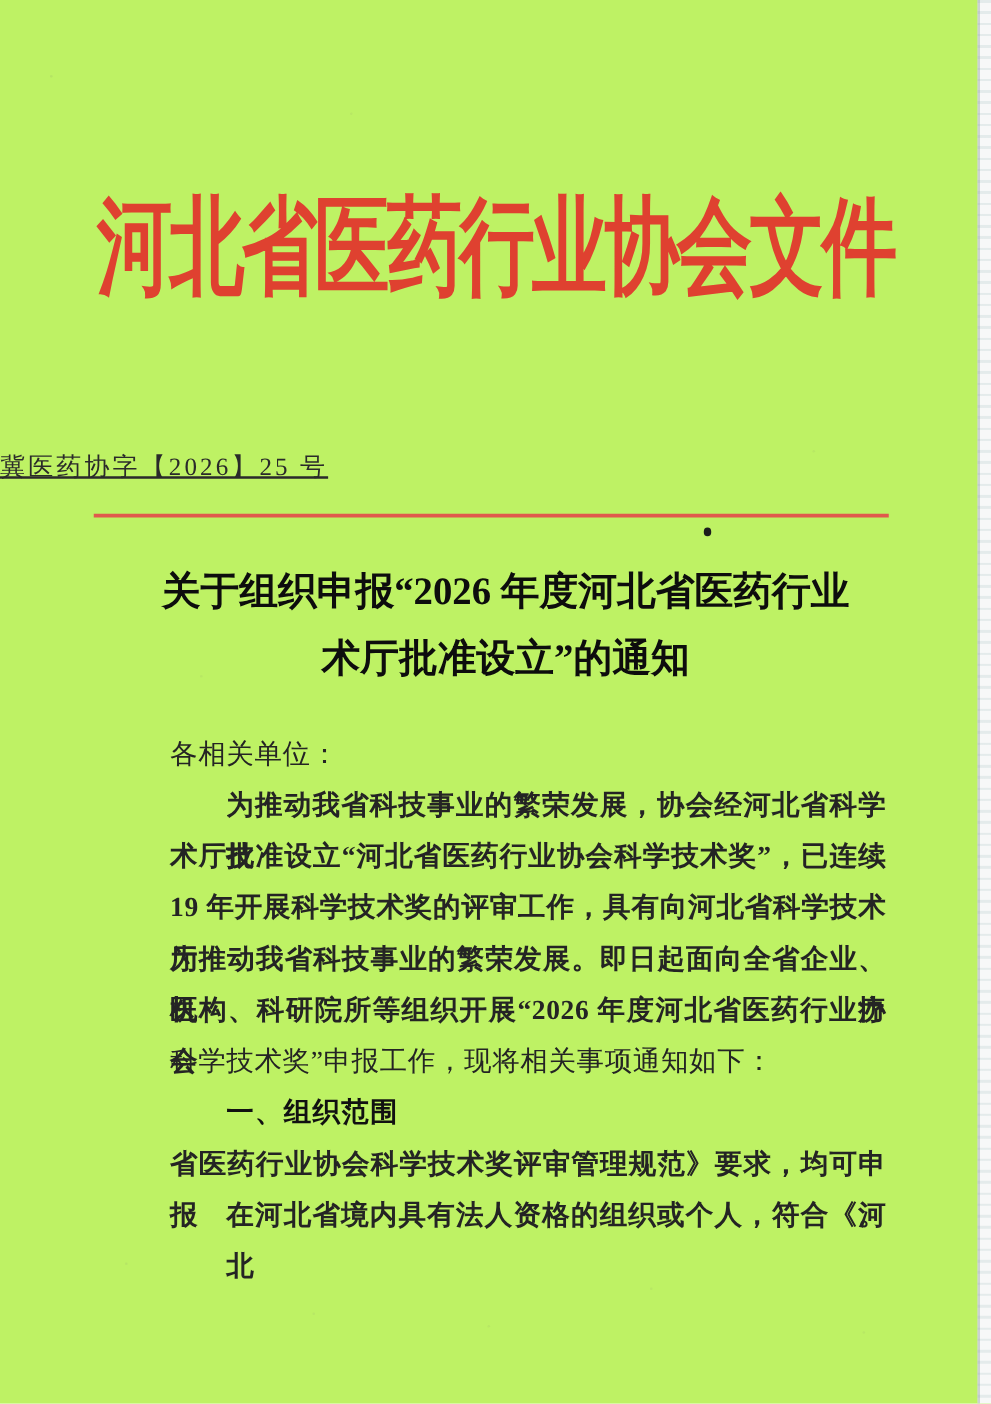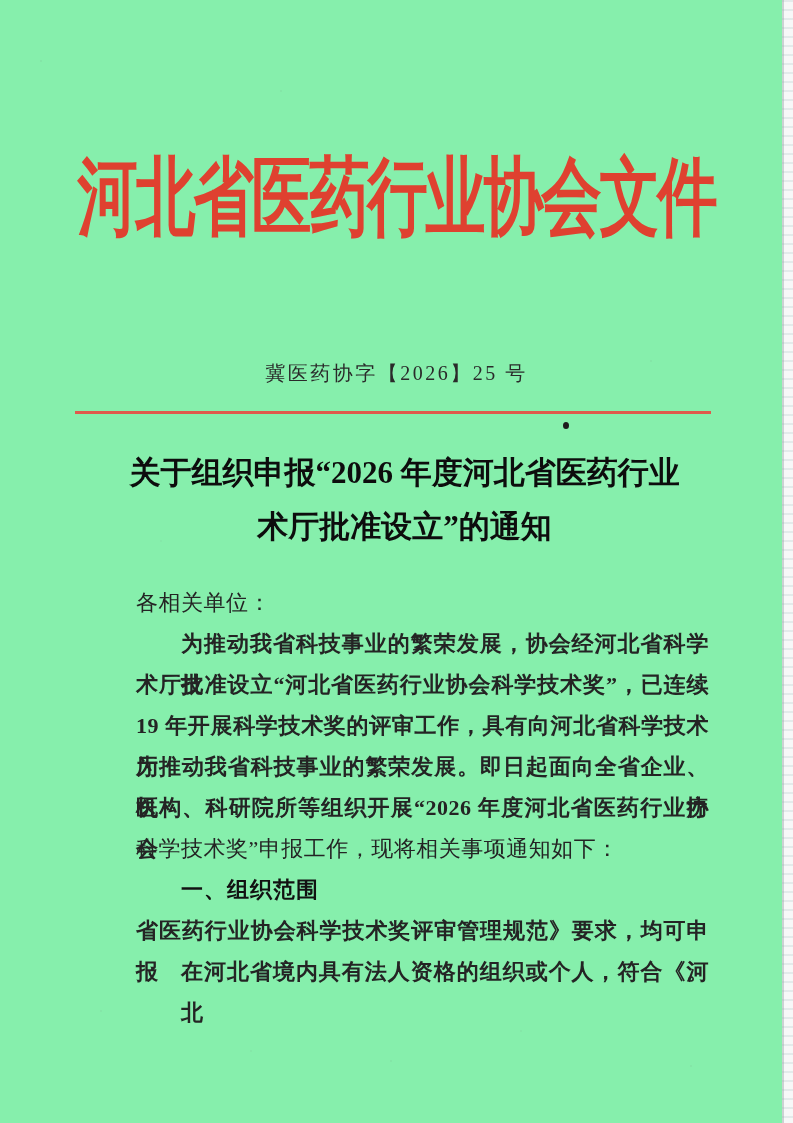--- a/index.html
+++ b/index.html
@@ -4,21 +4,21 @@
 <style>
   * { margin: 0; padding: 0; box-sizing: border-box; }
   html, body { background: #ffffff; }
   body { font-family: "Liberation Serif", "DejaVu Serif", serif; }
 
   .page {
     position: relative;
     width: 793px;
     height: 1123px;
     margin: 0 auto;
-    background: #86efac;
+    background: #bef264;
     overflow: hidden;
     color: #1f1f1f;
   }
 
   
   .speckle {
     position: absolute; left: 40px; top: 60px;
     width: 2px; height: 2px; border-radius: 50%;
     background: rgba(110,110,110,0.10);
     box-shadow:
@@ -56,24 +56,25 @@
     letter-spacing: -2px;
     line-height: 84px;
     white-space: nowrap;
     transform: scaleY(1.42);
     transform-origin: 50% 0;
   }
 
   .doc-number {
     position: absolute;
     left: 0; top: 360px; width: 100%;
-    text-align: center;
+    text-align: left;
     font-size: 20px;
     letter-spacing: 2.5px;
     color: #2a2a2a;
+    text-decoration: underline;
   }
 
   .red-rule {
     position: absolute;
     left: 75px; top: 411px;
     width: 636px; height: 3px;
   }
 
   .ink-dot {
     position: absolute;

